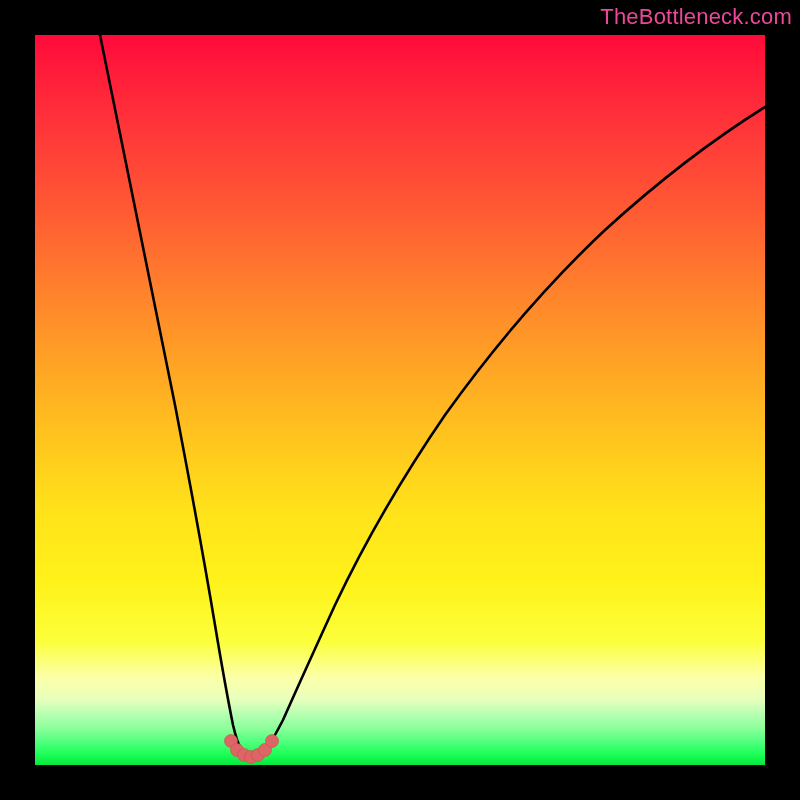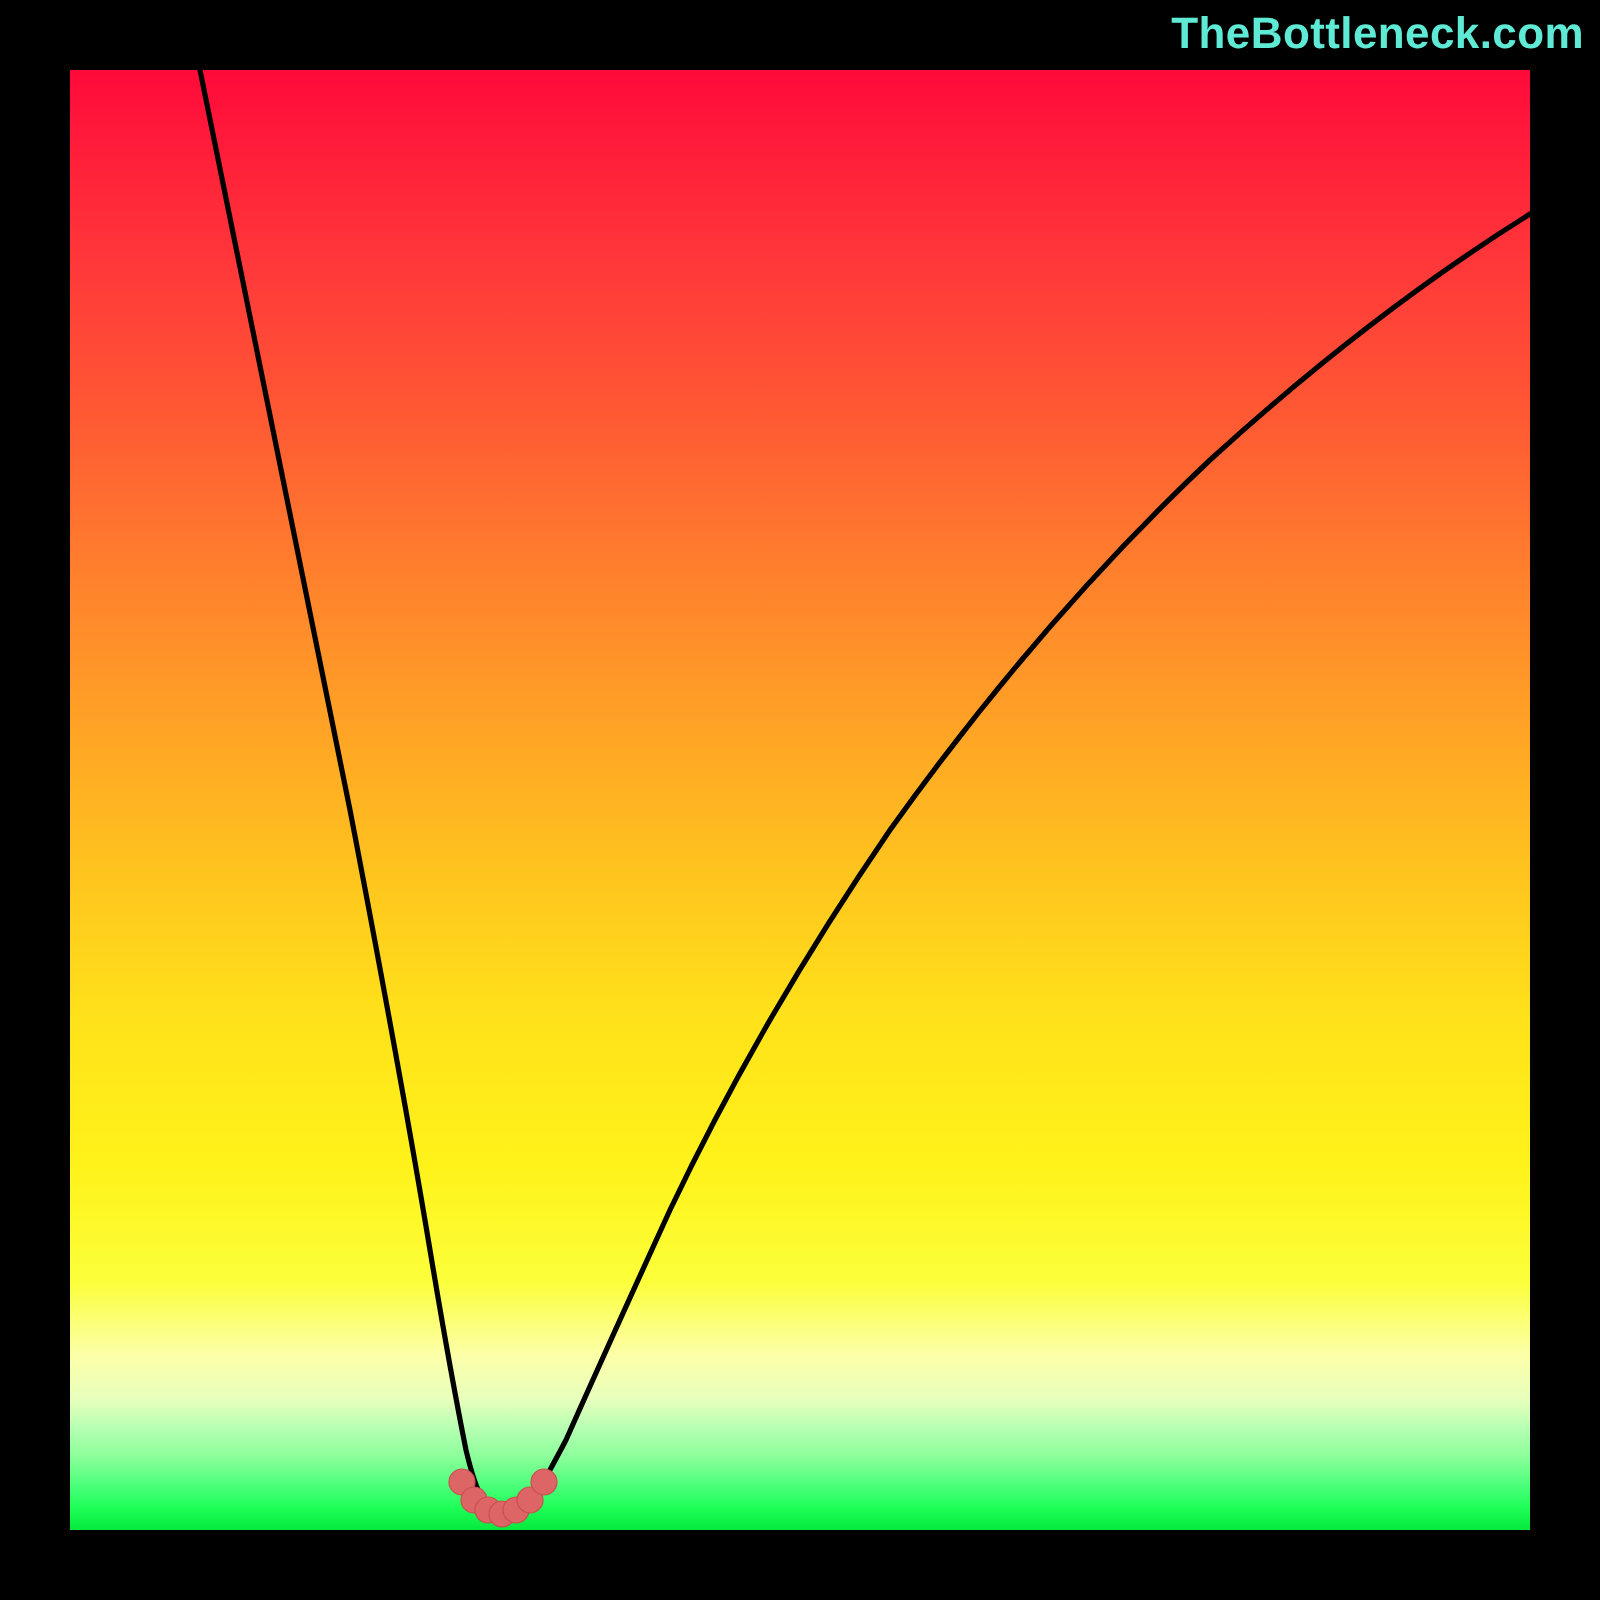--- a/index.html
+++ b/index.html
@@ -14,23 +14,23 @@
     width: 800px;
     height: 800px;
     background: #000000;
     position: relative;
     box-sizing: border-box;
   }
   .watermark {
     position: absolute;
     top: 4px;
     right: 8px;
-    color: #5eead4;
+    color: #ec4899;
     font-size: 22px;
-    font-weight: 700;
+    font-weight: 400;
     letter-spacing: 0.2px;
     user-select: none;
   }
   .plot-area {
     position: absolute;
     left: 35px;
     top: 35px;
     width: 730px;
     height: 730px;
     overflow: hidden;

